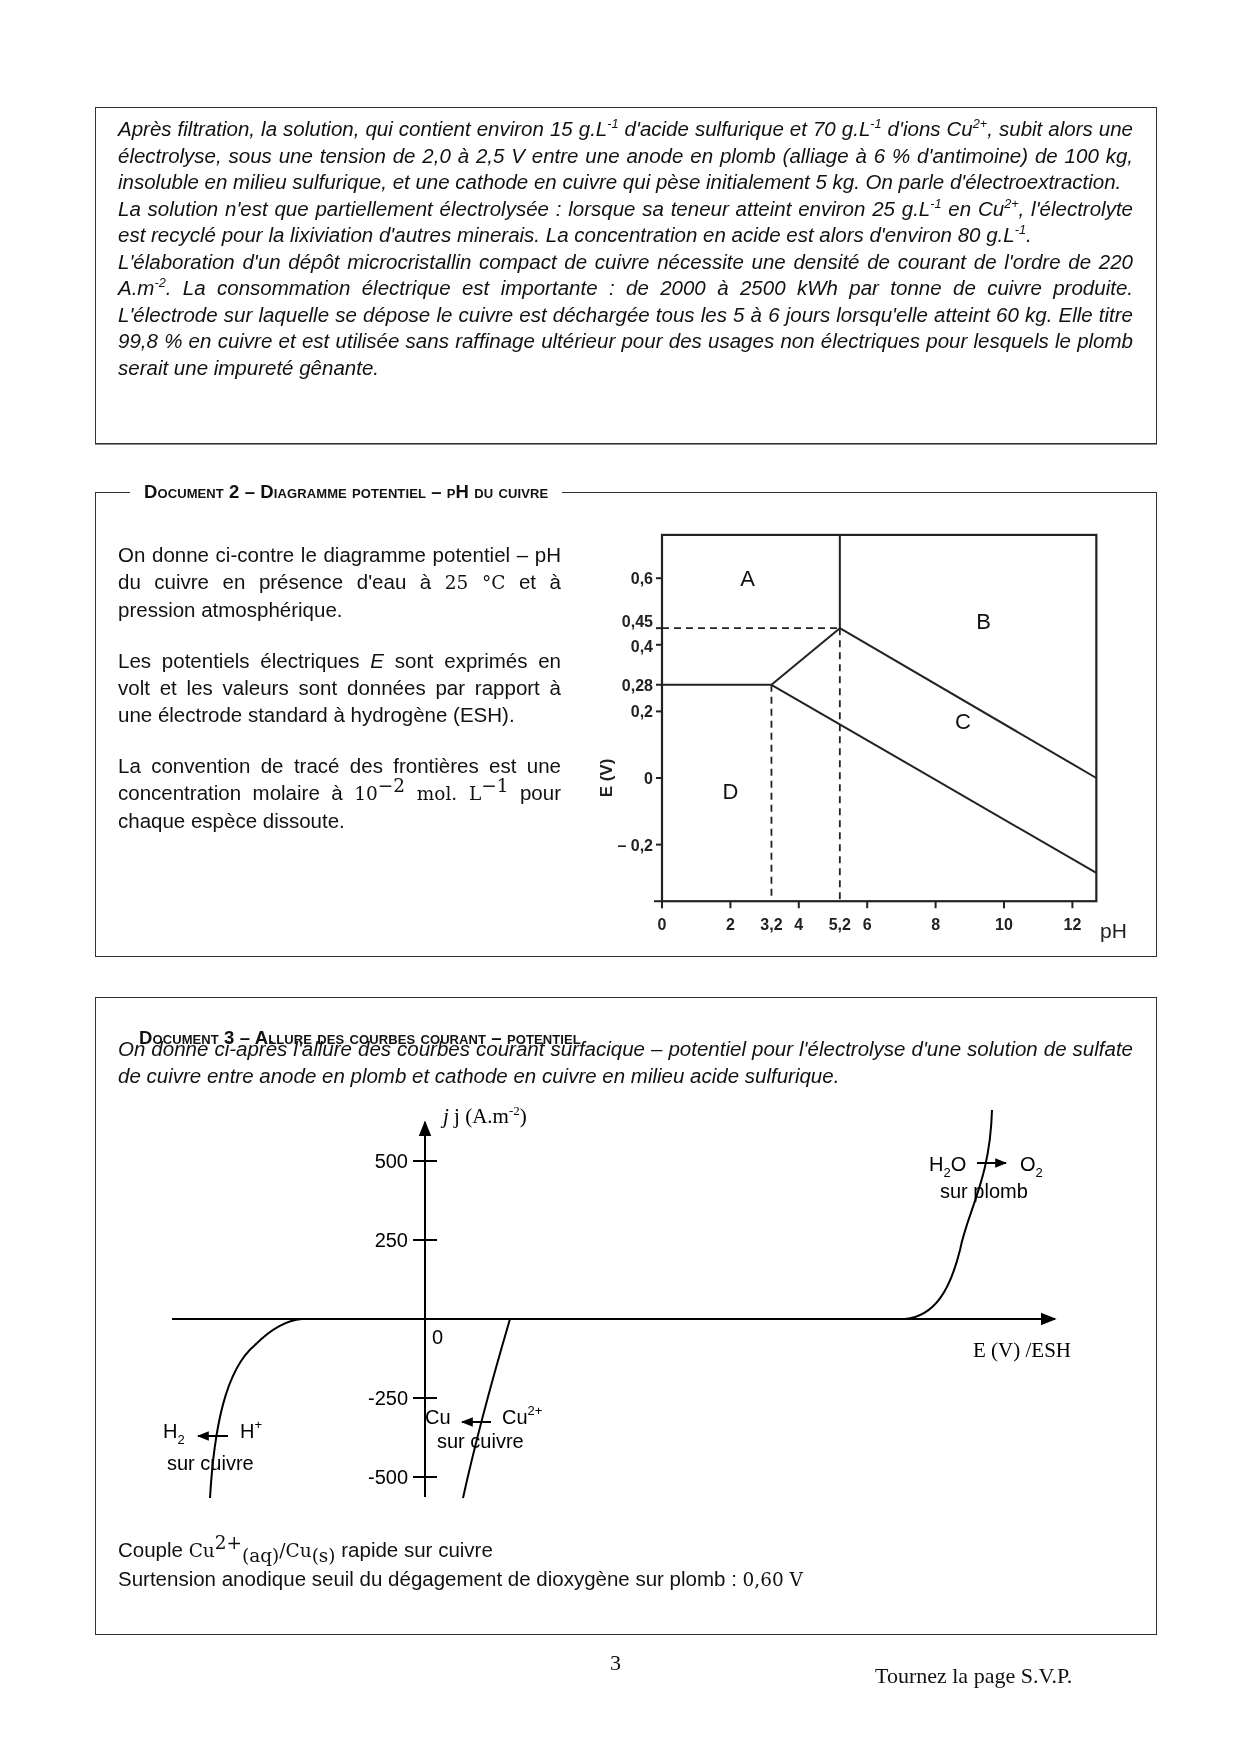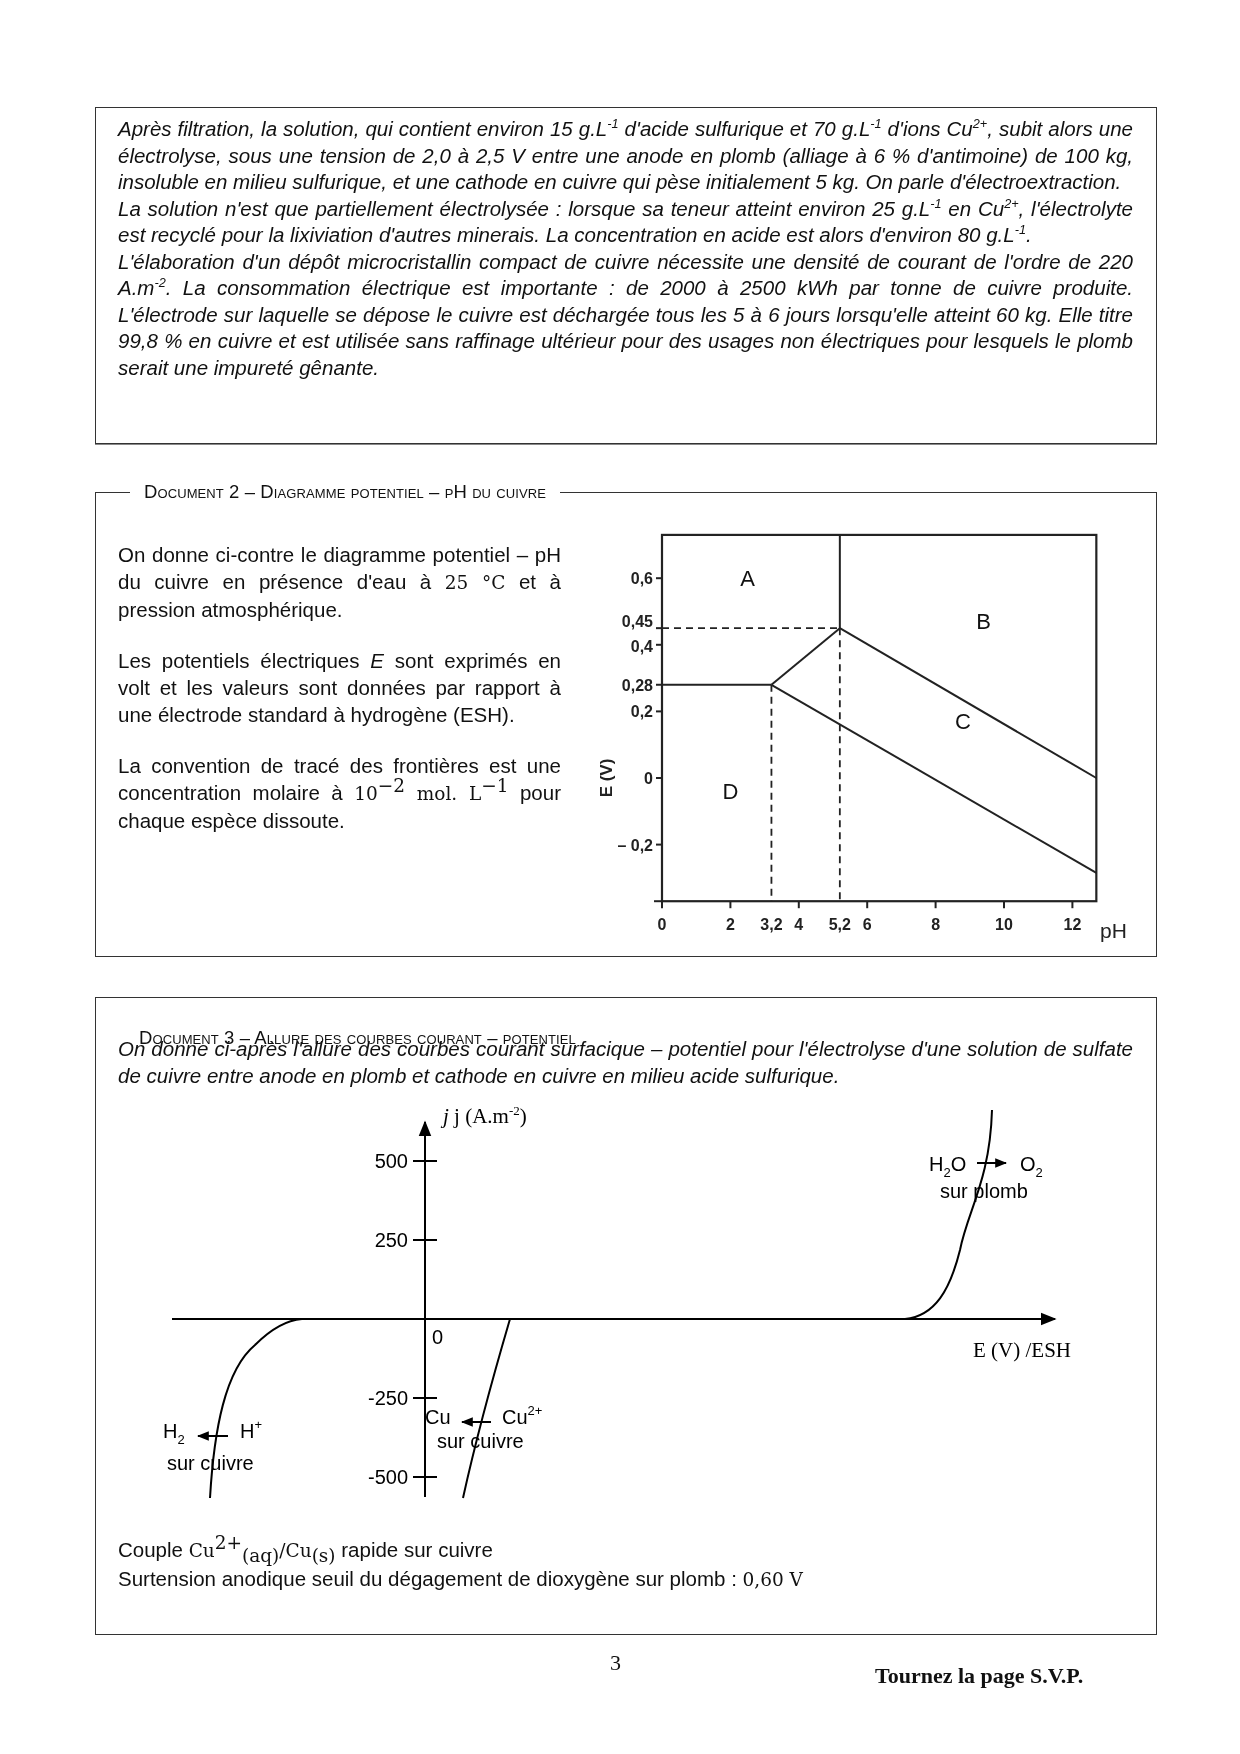--- a/index.html
+++ b/index.html
@@ -3,34 +3,34 @@
 <meta charset="utf-8">
 <style>
   html, body { margin: 0; padding: 0; background: #ffffff; }
   body { width: 1240px; height: 1754px; position: relative; font-family: "Liberation Sans", sans-serif; color: #111; }
   .box { position: absolute; border: 1.5px solid #333; box-sizing: border-box; }
   #box1 { left: 95px; top: 107px; width: 1062px; height: 337px; box-shadow: 0 1px 0 #888; }
   .para1 { position: absolute; left: 118px; top: 116px; width: 1015px; font-style: italic; font-size: 20.5px; line-height: 26.5px; text-align: justify; font-family: Liberation Sans, sans-serif; }
   .para1 p { margin: 0; }
   sup { font-size: 0.62em; line-height: 0; vertical-align: super; }
   sub { font-size: 0.62em; line-height: 0; vertical-align: sub; }
-  .doc-title { position: absolute; background: #fff; padding: 0 14px; font-weight: normal; font-size: 18.5px; font-variant: small-caps; font-family: "Liberation Sans", sans-serif; letter-spacing: 0.1px; }
+  .doc-title { position: absolute; background: #fff; padding: 0 14px; font-weight: bold; font-size: 18.5px; font-variant: small-caps; font-family: "Liberation Sans", sans-serif; letter-spacing: 0.1px; }
   #box2 { left: 95px; top: 492px; width: 1062px; height: 465px; }
   #box2title { left: 130px; top: 481px; }
   .doc2text { position: absolute; left: 118px; top: 541px; width: 443px; font-size: 20.5px; line-height: 27px; text-align: justify; }
   .doc2text p { margin: 0 0 24px 0; }
   .math { font-family: "DejaVu Serif", serif; font-size: 18.5px; }
   .mathn { font-family: "DejaVu Serif", serif; font-size: 18.5px; }
   #box3 { left: 95px; top: 997px; width: 1062px; height: 638px; }
   #box3title { left: 125px; top: 1027px; }
   .doc3intro { position: absolute; left: 118px; top: 1036px; width: 1015px; font-size: 20.5px; line-height: 26.5px; text-align: justify; font-style: italic; }
   .doc3notes { position: absolute; left: 118px; top: 1536px; width: 1015px; font-size: 20.5px; line-height: 28px; }
   .doc3notes div { white-space: nowrap; }
   .pagenum { position: absolute; left: 610px; top: 1650px; font-family: "Liberation Serif", serif; font-size: 22px; }
-  .tournez { position: absolute; left: 875px; top: 1663px; font-family: "Liberation Serif", serif; font-weight: bold; font-size: 22px; }
+  .tournez { position: absolute; left: 875px; top: 1663px; font-family: "Liberation Serif", serif; font-weight: normal; font-size: 22px; }
   svg text { font-family: "Liberation Sans", sans-serif; }
   .serif { font-family: "Liberation Serif", serif; }
 </style>
 </head>
 <body>
 
 <div id="box1" class="box"></div>
 <div class="para1">
   <p><span>Après filtration, la solution, qui contient environ 15 g.L</span><sup>-1</sup><span> d'acide sulfurique et 70 g.L</span><sup>-1</sup><span> d'ions Cu</span><sup>2+</sup><span>, subit alors une électrolyse, sous une tension de 2,0 à 2,5 V entre une anode en plomb (alliage à 6 % d'antimoine) de 100 kg, insoluble en milieu sulfurique, et une cathode en cuivre qui pèse initialement 5 kg. On parle d'électroextraction.</span></p>
   <p><span>La solution n'est que partiellement électrolysée : lorsque sa teneur atteint environ 25 g.L</span><sup>-1</sup><span> en Cu</span><sup>2+</sup><span>, l'électrolyte est recyclé pour la lixiviation d'autres minerais. La concentration en acide est alors d'environ 80 g.L</span><sup>-1</sup><span>.</span></p>

